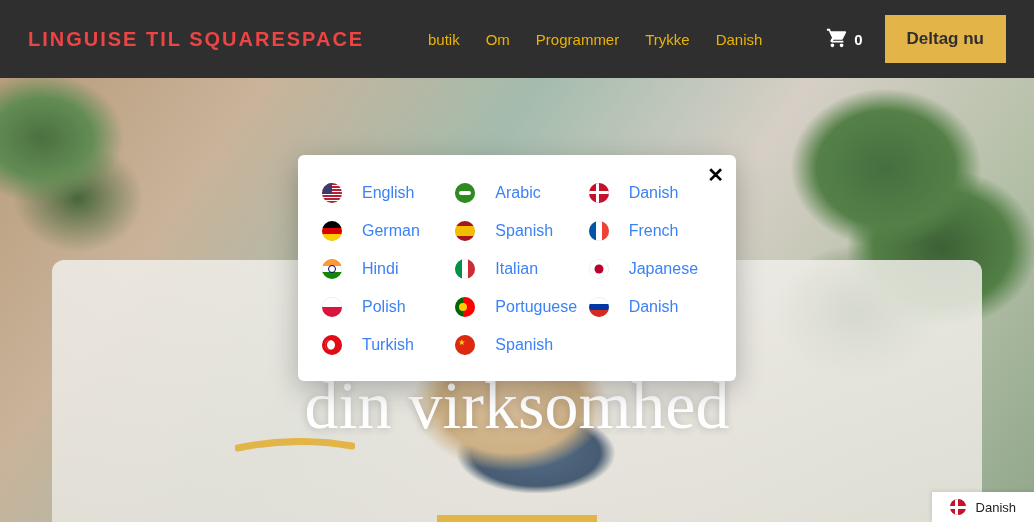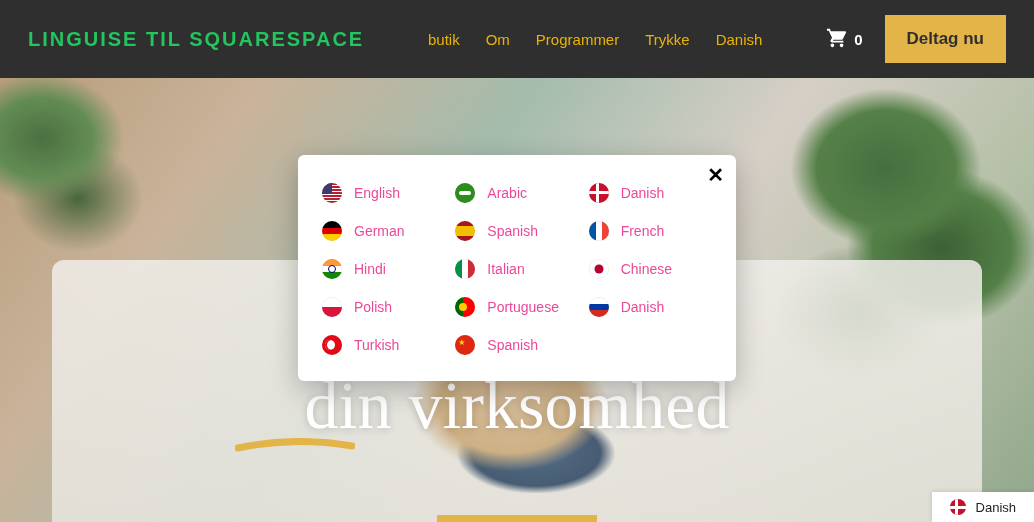--- a/index.html
+++ b/index.html
@@ -1,38 +1,38 @@
 <!DOCTYPE html>
 <html><head>
 <meta charset="utf-8">
 <style>
 * { margin: 0; padding: 0; box-sizing: border-box; }
 body { font-family: -apple-system, BlinkMacSystemFont, "Segoe UI", Helvetica, Arial, sans-serif; width: 1034px; height: 522px; overflow: hidden; position: relative; }
 .header { background: #2f2f2f; height: 78px; display: flex; align-items: center; padding: 0 28px; justify-content: space-between; position: relative; z-index: 10; }
-.brand { color: #22c55e; font-weight: 700; font-size: 20px; letter-spacing: 2px; }
+.brand { color: #ef4444; font-weight: 700; font-size: 20px; letter-spacing: 2px; }
 .nav { display: flex; gap: 26px; }
 .nav a { color: #eab308; text-decoration: none; font-size: 15px; cursor: pointer; }
 .right-group { display: flex; align-items: center; gap: 22px; }
 .cart { display: flex; align-items: center; gap: 6px; color: #fff; font-size: 15px; font-weight: 600; cursor: pointer; }
 .cart svg { width: 22px; height: 22px; fill: #fff; }
 .cta { background: #e3b549; color: #2f2f2f; font-weight: 600; font-size: 17px; padding: 14px 22px; cursor: pointer; border: none; }
 .hero { position: relative; width: 100%; height: 455px; background: linear-gradient(125deg, #b89d7c 0%, #c9b39a 20%, #a4bcad 40%, #d6cfc6 60%, #b5c0a8 80%, #8fa68a 100%); overflow: hidden; }
 .couch { position: absolute; bottom: 0; left: 5%; width: 90%; height: 60%; background: linear-gradient(180deg, rgba(240,238,233,0.85), rgba(230,227,220,0.9)); border-radius: 12px 12px 0 0; }
 .leaves-left { position: absolute; top: 0; left: -30px; width: 180px; height: 200px; background: radial-gradient(ellipse 70% 50% at 40% 30%, #3f6b3a 0%, #5a8a4f 40%, transparent 65%), radial-gradient(ellipse 60% 45% at 60% 60%, #3a5f32 0%, transparent 60%); opacity: 0.9; }
 .leaves-right { position: absolute; top: 10px; right: -20px; width: 280px; height: 320px; background: radial-gradient(ellipse 55% 40% at 40% 25%, #3f6b3a 0%, #4f7d42 45%, transparent 62%), radial-gradient(ellipse 55% 40% at 60% 50%, #365c30 0%, #4f7d42 45%, transparent 62%), radial-gradient(ellipse 50% 35% at 30% 70%, #3a5f32 0%, transparent 60%); opacity: 0.95; }
 .person { position: absolute; bottom: 40px; left: 38%; width: 260px; height: 200px; background: radial-gradient(ellipse 40% 30% at 55% 15%, #3b2a1f 0%, #2a1d14 55%, transparent 62%), radial-gradient(ellipse 55% 50% at 45% 55%, #d6b890 0%, #c9a876 50%, transparent 68%), radial-gradient(ellipse 45% 30% at 55% 80%, #3a5a7a 0%, #2c4560 55%, transparent 68%); opacity: 0.85; }
 .hero-text { position: absolute; top: 225px; left: 50%; transform: translateX(-50%); text-align: center; color: #fff; width: 100%; }
 .hero-text h1 { font-family: Georgia, "Times New Roman", serif; font-weight: 400; font-size: 68px; line-height: 1.0; text-shadow: 0 1px 8px rgba(0,0,0,0.2); }
 .underline-swoosh { position: absolute; top: 360px; left: 235px; width: 120px; height: 16px; }
 .underline-swoosh svg { width: 100%; height: 100%; }
 .hero-btn { position: absolute; bottom: 0; left: 50%; transform: translateX(-50%); background: #e3b549; width: 160px; height: 18px; border-radius: 0; }
 .lang-modal { position: absolute; top: 155px; left: 50%; transform: translateX(-50%); width: 438px; background: #fff; border-radius: 6px; box-shadow: 0 8px 28px rgba(0,0,0,0.25); padding: 22px 24px 26px 24px; z-index: 20; }
 .close-icon { position: absolute; top: 8px; right: 12px; font-size: 20px; font-weight: 700; cursor: pointer; color: #000; }
 .lang-grid { display: grid; grid-template-columns: repeat(3, 1fr); column-gap: 10px; row-gap: 18px; margin-top: 6px; }
-.lang-item { display: flex; align-items: center; gap: 12px; cursor: pointer; font-size: 14px; color: #ec4899; }
+.lang-item { display: flex; align-items: center; gap: 20px; cursor: pointer; font-size: 16px; color: #3b82f6; }
 .flag { width: 20px; height: 20px; border-radius: 50%; flex-shrink: 0; position: relative; overflow: hidden; box-shadow: inset 0 0 0 0.5px rgba(0,0,0,0.1); }
 .flag-us { background: linear-gradient(#b22234 0 7.7%,#fff 7.7% 15.4%,#b22234 15.4% 23.1%,#fff 23.1% 30.8%,#b22234 30.8% 38.5%,#fff 38.5% 46.2%,#b22234 46.2% 53.8%,#fff 53.8% 61.5%,#b22234 61.5% 69.2%,#fff 69.2% 76.9%,#b22234 76.9% 84.6%,#fff 84.6% 92.3%,#b22234 92.3% 100%); }
 .flag-us::before { content:""; position:absolute; top:0; left:0; width:50%; height:54%; background:#3c3b6e; }
 .flag-de { background: linear-gradient(#000 0 33.3%, #dd0000 33.3% 66.6%, #ffce00 66.6% 100%); }
 .flag-in { background: linear-gradient(#ff9933 0 33.3%, #fff 33.3% 66.6%, #138808 66.6% 100%); }
 .flag-in::before { content:""; position:absolute; top:50%; left:50%; width:6px; height:6px; border:1px solid #000080; border-radius:50%; transform:translate(-50%,-50%); }
 .flag-nl { background: linear-gradient(#ae1c28 0 33.3%, #fff 33.3% 66.6%, #21468b 66.6% 100%); }
 .flag-ru { background: linear-gradient(#fff 0 33.3%, #0039a6 33.3% 66.6%, #d52b1e 66.6% 100%); }
 .flag-sa { background:#2e8b1f; }
 .flag-sa::before { content:""; position:absolute; top:40%; left:20%; width:60%; height:20%; background:#fff; border-radius:2px; }
@@ -125,21 +125,21 @@
     <div class="lang-item">
         <span class="flag flag-in"></span>
         <span>Hindi</span>
       </div>
     <div class="lang-item">
         <span class="flag flag-it"></span>
         <span>Italian</span>
       </div>
     <div class="lang-item">
         <span class="flag flag-jp"></span>
-        <span>Chinese</span>
+        <span>Japanese</span>
       </div>
     <div class="lang-item">
         <span class="flag flag-pl"></span>
         <span>Polish</span>
       </div>
     <div class="lang-item">
         <span class="flag flag-pt"></span>
         <span>Portuguese</span>
       </div>
     <div class="lang-item">

